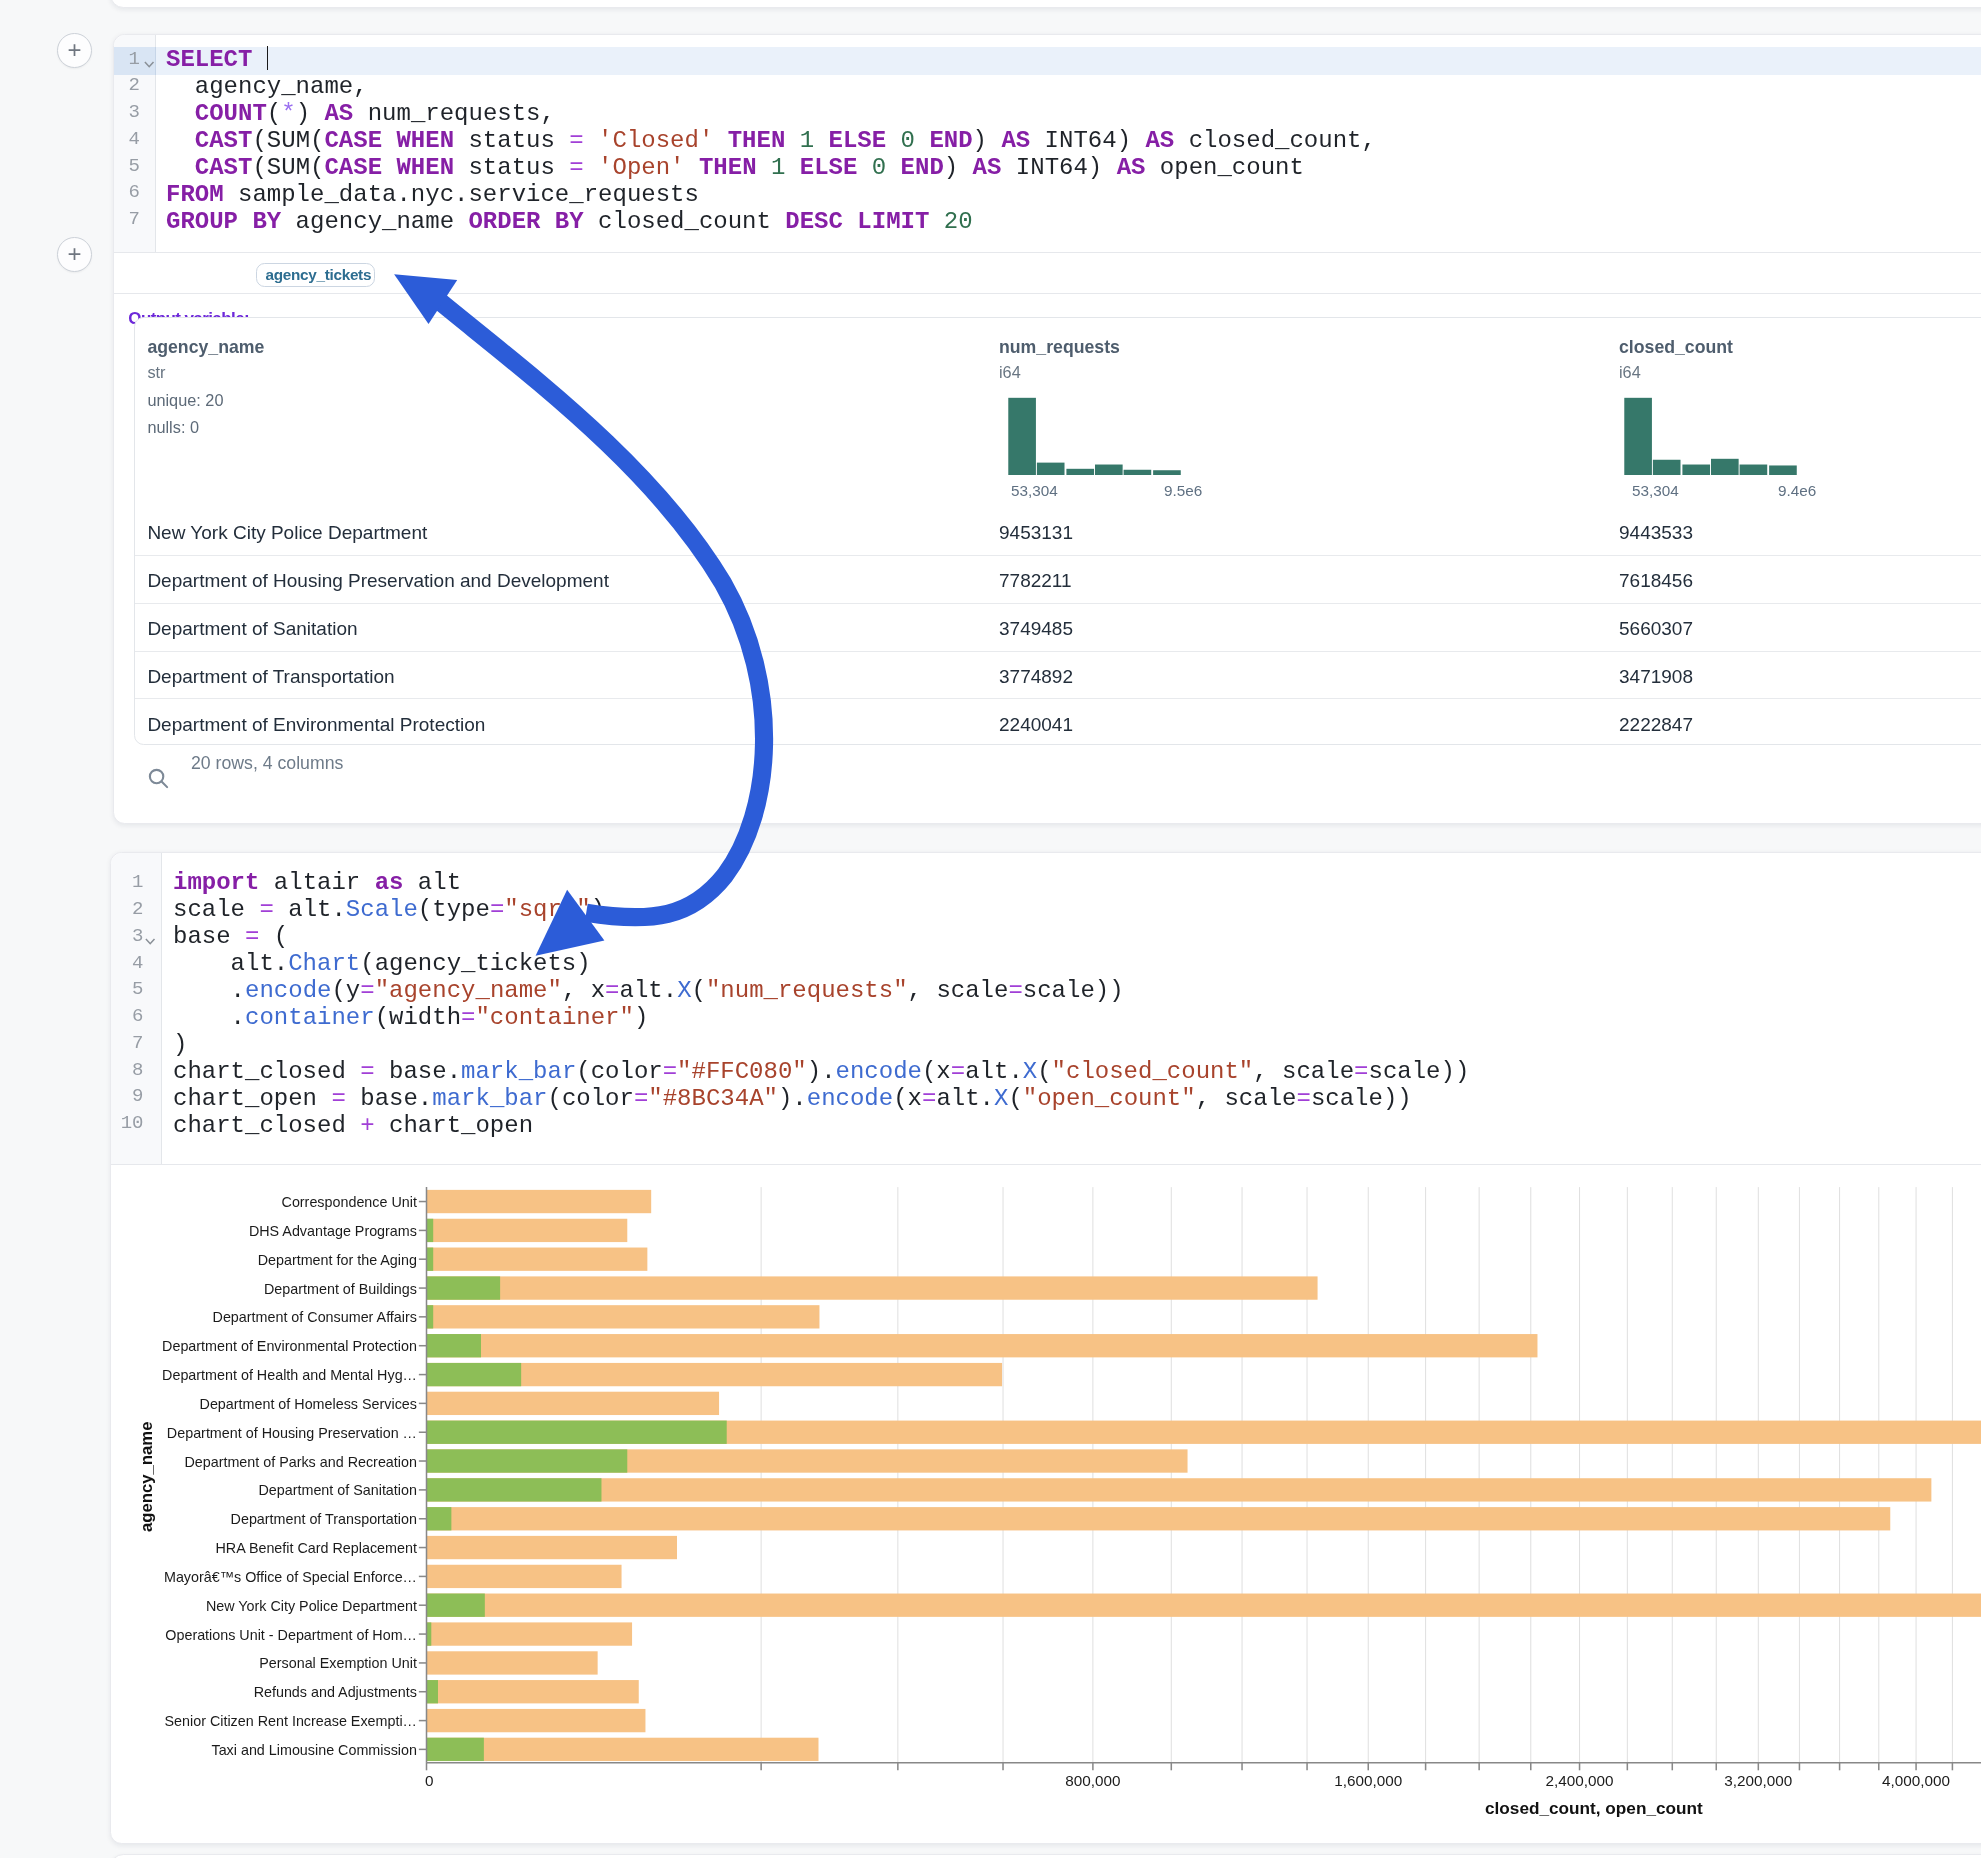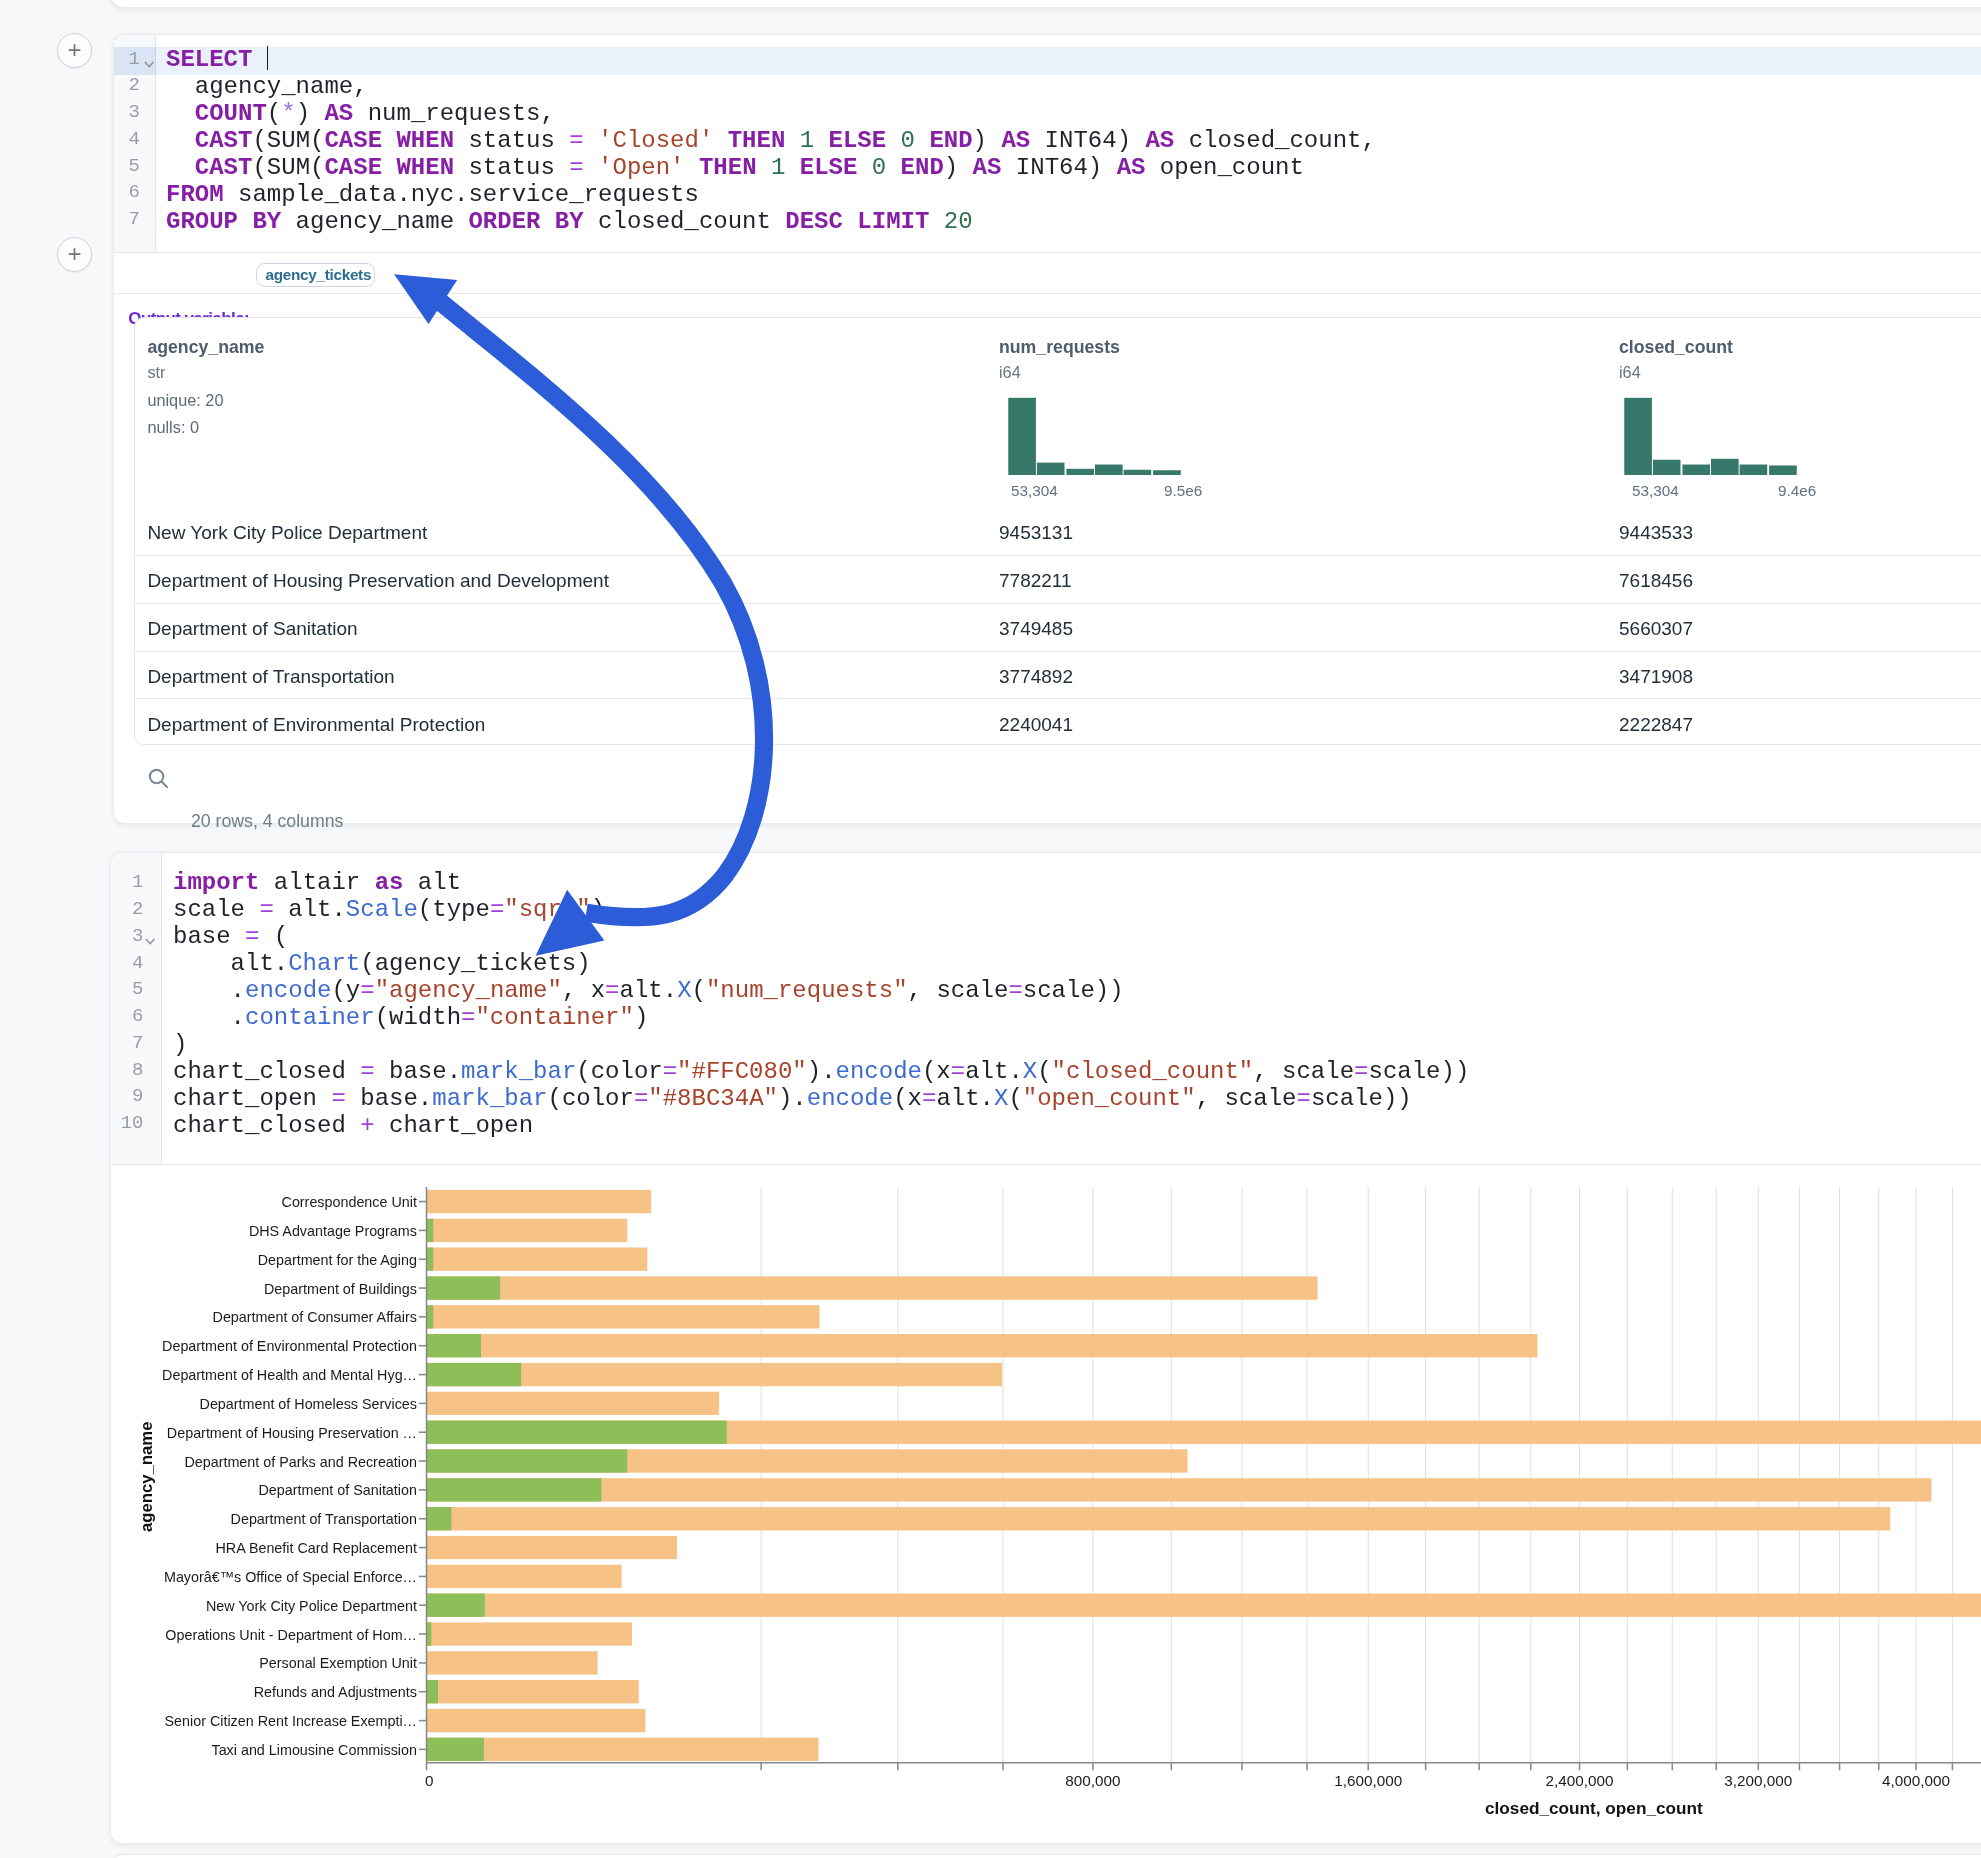--- a/index.html
+++ b/index.html
@@ -136,21 +136,21 @@
         <span class="ca">Department of Environmental Protection</span>
         <span class="cb">2240041</span>
         <span class="cc">2222847</span>
       </div>
   </div>
 
   <svg style="position:absolute; left:32.5px; top:732px;" width="23" height="23" viewBox="0 0 24 24">
     <circle cx="10" cy="10" r="7" fill="none" stroke="#7d8997" stroke-width="2.2"></circle>
     <line x1="15.2" y1="15.2" x2="21" y2="21" stroke="#7d8997" stroke-width="2.2" stroke-linecap="round"></line>
   </svg>
-  <div style="position:absolute; left:77px; top:776px; font-size:17.7px; color:#6e7b89;">20 rows, 4 columns</div>
+  <div style="position:absolute; left:77px; top:718px; font-size:17.7px; color:#6e7b89;">20 rows, 4 columns</div>
 </div>
 
 <div class="card" style="left:110px; top:852px; width:1891px; height:992px;">
   <div class="gut" style="width:51px; height:311px;"></div>
   <div class="ln2" style="top:16.3px">1</div>
     <div class="ln2" style="top:43px">2</div>
     <div class="ln2" style="top:70px">3</div>
     <div class="ln2" style="top:97px">4</div>
     <div class="ln2" style="top:123px">5</div>
     <div class="ln2" style="top:150px">6</div>

